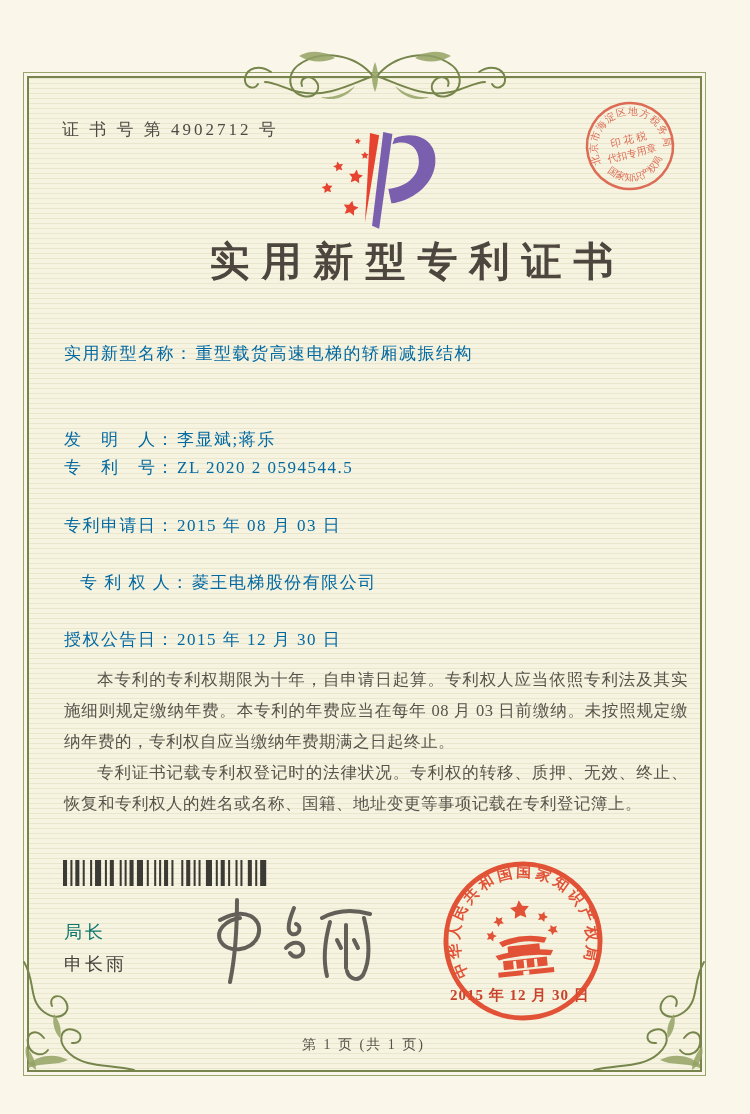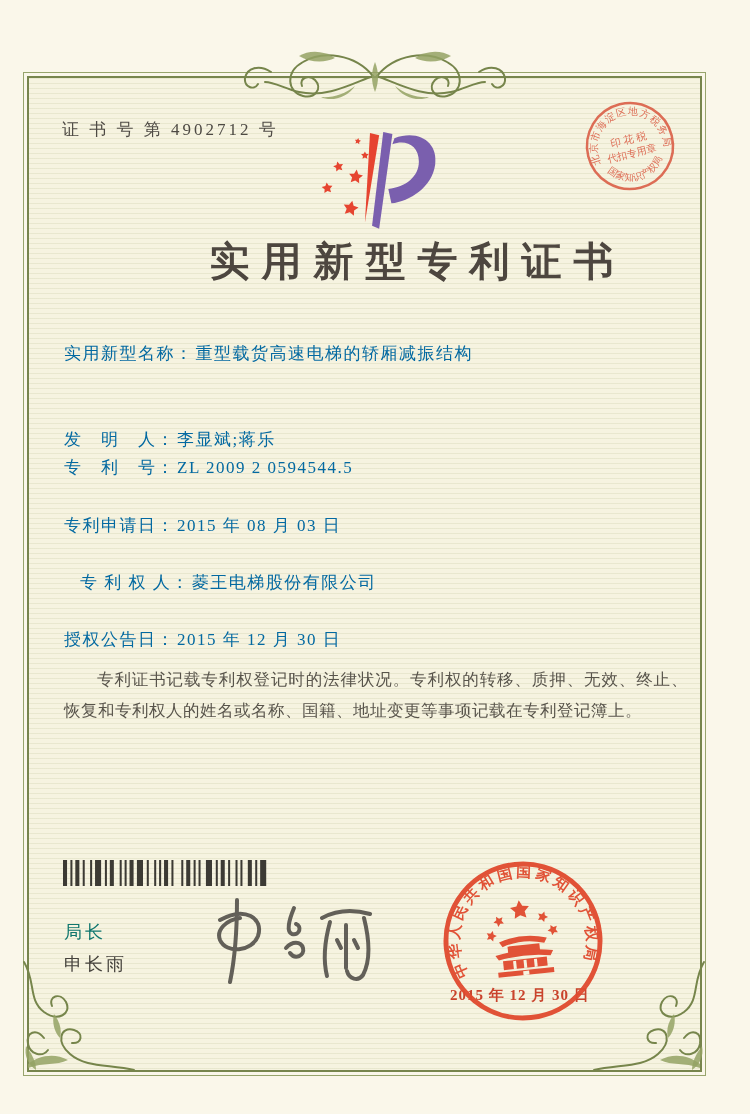--- a/index.html
+++ b/index.html
@@ -111,34 +111,35 @@
   <div class="title">实用新型专利证书</div>
 
   <div class="fields">
     <div class="field-row" style="top:342px;">
       <span class="label">实用新型名称：</span><span class="value">重型载货高速电梯的轿厢减振结构</span>
     </div>
     <div class="field-row" style="top:400px;margin-top:28px;">
       <span class="label">发　明　人：</span><span class="value">李显斌;蒋乐</span>
     </div>
     <div class="field-row" style="top:456px;">
-      <span class="label">专　利　号：</span><span class="value">ZL 2009 2 0594544.5</span>
+      <span class="label">专　利　号：</span><span class="value">ZL 2020 2 0594544.5</span>
     </div>
     <div class="field-row" style="top:514px;">
       <span class="label">专利申请日：</span><span class="value">2015 年 08 月 03 日</span>
     </div>
     <div class="field-row" style="top:571px;margin-left:16px;">
       <span class="label">专 利 权 人：</span><span class="value">菱王电梯股份有限公司</span>
     </div>
     <div class="field-row" style="top:628px;">
       <span class="label">授权公告日：</span><span class="value">2015 年 12 月 30 日</span>
     </div>
   </div>
 
   <div class="paragraphs">
+    <p>本专利的专利权期限为十年，自申请日起算。专利权人应当依照专利法及其实施细则规定缴纳年费。本专利的年费应当在每年 08 月 03 日前缴纳。未按照规定缴纳年费的，专利权自应当缴纳年费期满之日起终止。</p>
     <p>专利证书记载专利权登记时的法律状况。专利权的转移、质押、无效、终止、恢复和专利权人的姓名或名称、国籍、地址变更等事项记载在专利登记簿上。</p>
   </div>
 
   <svg class="barcode" id="barcode" viewBox="0 0 207 26" preserveAspectRatio="none">
       <rect x="0" y="0" width="4.041428571428572" height="26" fill="#3c3a34"></rect>
       <rect x="7.392857142857143" y="0" width="2.020714285714286" height="26" fill="#3c3a34"></rect>
       <rect x="12.321428571428573" y="0" width="4.041428571428572" height="26" fill="#3c3a34"></rect>
       <rect x="19.714285714285715" y="0" width="2.020714285714286" height="26" fill="#3c3a34"></rect>
       <rect x="27.107142857142858" y="0" width="2.020714285714286" height="26" fill="#3c3a34"></rect>
       <rect x="32.035714285714285" y="0" width="6.062142857142857" height="26" fill="#3c3a34"></rect>
@@ -221,14 +222,15 @@
       <path d="M-29,9 Q0,3 29,9 L26,14 Q0,9 -26,14 Z"></path>
       <rect x="-22" y="15" width="44" height="9"></rect>
       <rect x="-28" y="26" width="56" height="5"></rect>
       <rect x="-12" y="16" width="3" height="8" fill="#f6f3e0"></rect>
       <rect x="-1.5" y="16" width="3" height="8" fill="#f6f3e0"></rect>
       <rect x="9" y="16" width="3" height="8" fill="#f6f3e0"></rect>
       <rect x="-3" y="27" width="6" height="4" fill="#f6f3e0"></rect>
     </g>
   </svg>
 
+  <div class="footer">第 1 页 (共 1 页)</div>
 
 </div>
 
 </body></html>

